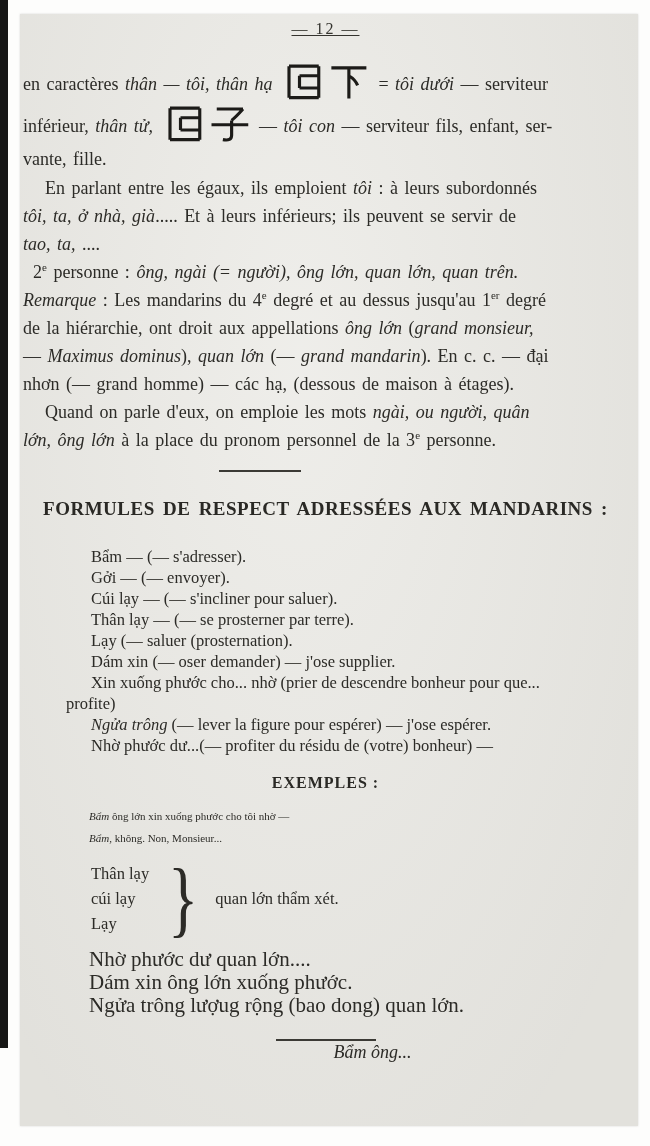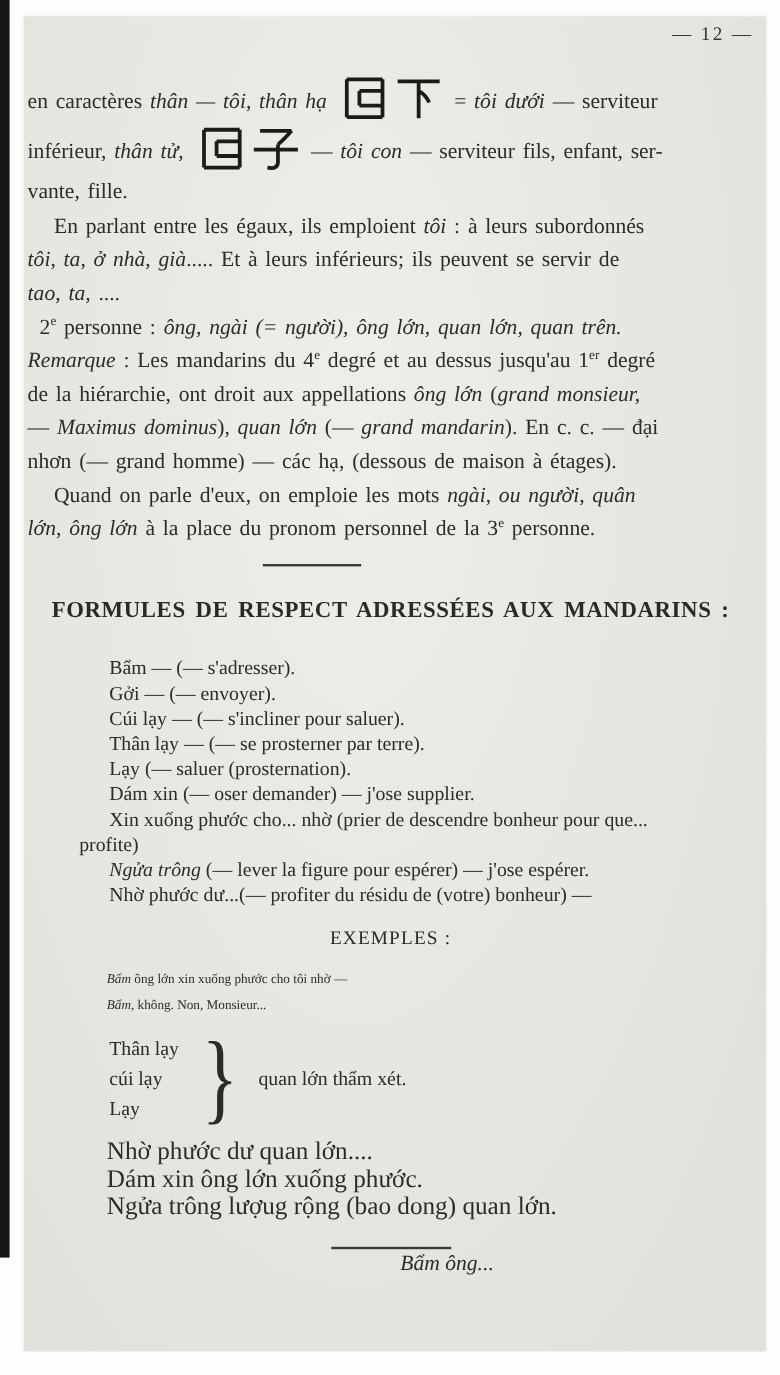--- a/index.html
+++ b/index.html
@@ -14,22 +14,23 @@
   }
   .page{
     position:absolute;left:20px;top:14px;width:618px;height:1112px;
     background:#e9e8e3;
     background-image:radial-gradient(ellipse at 45% 30%,rgba(255,255,255,0.25),rgba(0,0,0,0.03) 85%);
     box-shadow:0 0 2px rgba(0,0,0,0.15);
     color:#2c2b27;
   }
   .content{padding:6px 10px 0 3px;}
   .pageno{
-    text-align:right;font-size:16px;letter-spacing:2px;margin:0;
+    text-align:center;font-size:16px;letter-spacing:2px;margin:0;
     color:#34332e;
+    text-decoration:underline;
   }
   .para{
     margin:0;font-size:18px;line-height:28px;word-spacing:2px;
     text-align:justify;
   }
   .para.first{margin-top:22px;line-height:30px;}
   .indent{text-indent:22px;}
   .indent-sm{text-indent:10px;}
   .it{font-style:italic;}
   .sup{vertical-align:super;font-size:11px;line-height:0;}
@@ -43,21 +44,21 @@
   .rule-1{width:82px;margin:16px 0 0 196px;}
   .rule-2{width:100px;margin:22px 0 0 253px;}
   .heading{
     margin:26px 0 0 0;text-align:center;font-weight:bold;
     font-size:19px;letter-spacing:0.5px;word-spacing:3px;color:#2a2925;
   }
   .flist{margin:26px 0 0 68px;font-size:16.5px;line-height:21px;}
   .flist .fitem{margin:0;}
   .flist .fitem.hang{margin-left:-25px;text-indent:25px;}
   .exheading{
-    margin:18px 0 1px 0;text-align:center;font-weight:normal;
+    margin:18px 0 1px 0;text-align:center;font-weight:bold;
     font-size:16px;letter-spacing:1px;color:#2a2925;
   }
   .exintro{margin:13px 0 0 66px;font-size:11px;line-height:22px;}
   .brace-group{
     display:flex;align-items:center;margin:12px 0 0 68px;
     font-size:16.5px;
   }
   .brace-left{line-height:25px;width:70px;}
   .brace-glyph{
     font-size:84px;font-weight:normal;line-height:75px;

